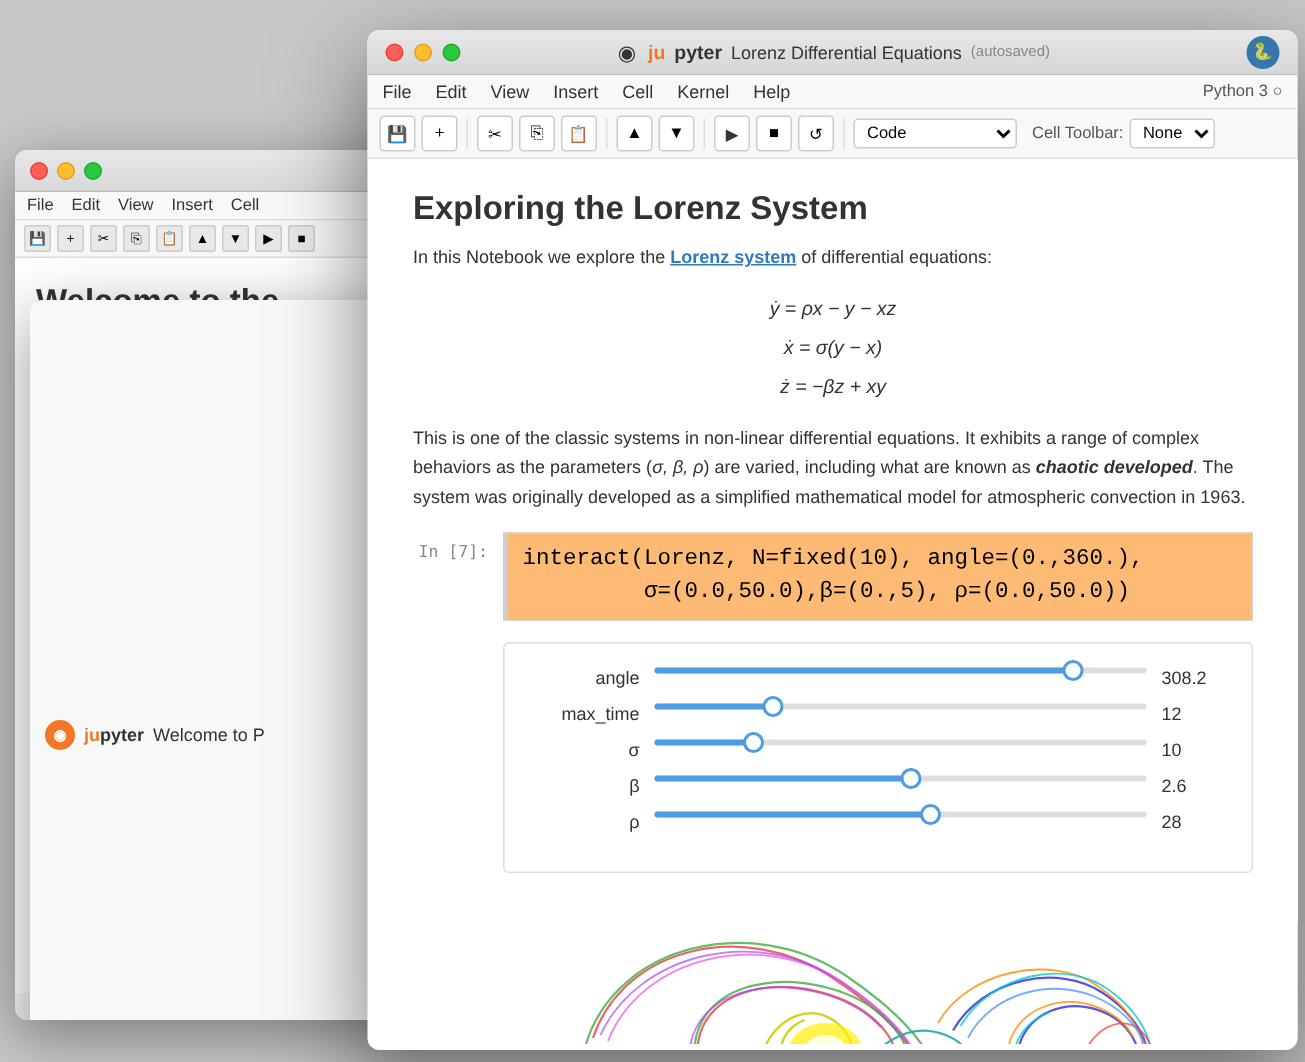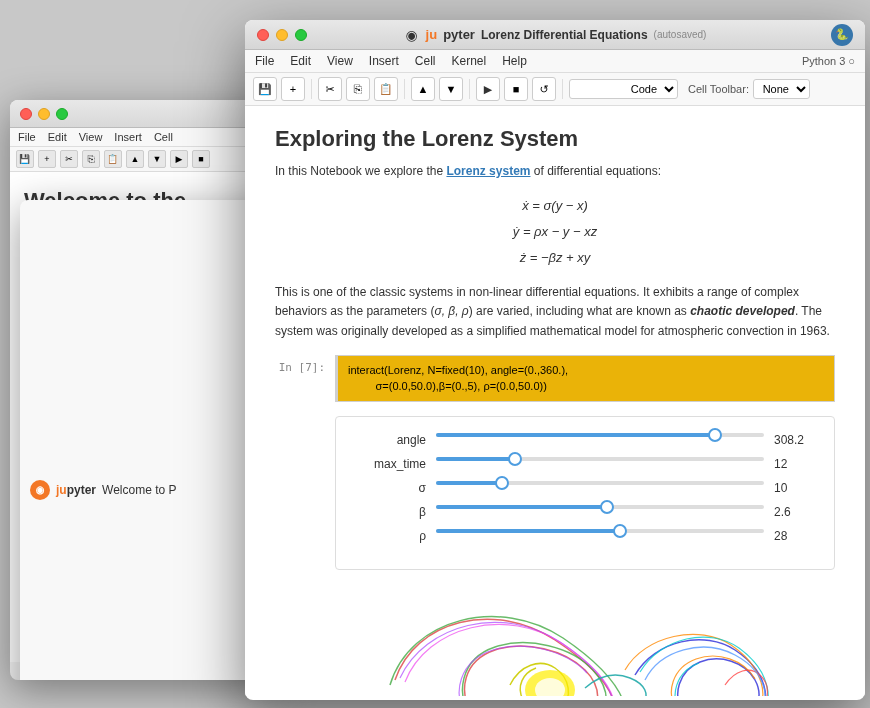--- a/index.html
+++ b/index.html
@@ -200,21 +200,21 @@
     .fg-window .title-bar .window-title {
       position: absolute;
       left: 50%;
       transform: translateX(-50%);
       font-size: 12px;
       color: #333;
       display: flex;
       align-items: center;
       gap: 6px;
     }
-    .window-title-text { font-weight: 700; }
+    .window-title-text { font-weight: 400; }
     .autosaved { font-size: 10px; color: #888; }
     .python-badge {
       position: absolute;
       right: 12px;
       width: 22px; height: 22px;
       background: #3776ab;
       border-radius: 50%;
       display: flex; align-items: center; justify-content: center;
       color: white; font-size: 9px; font-weight: bold;
     }
@@ -255,21 +255,20 @@
       width: 1px; height: 20px;
       background: #ddd;
       margin: 0 2px;
     }
     .tb-select {
       padding: 2px 4px;
       font-size: 11px;
       border: 1px solid #ccc;
       background: white;
       border-radius: 3px;
-      text-align: right;
     }
     .cell-toolbar-label {
       font-size: 11px;
       color: #555;
       margin-left: 6px;
     }
 
     .nb-content {
       padding: 20px 30px;
       overflow-y: auto;
@@ -319,23 +318,23 @@
       white-space: nowrap;
       min-width: 50px;
       text-align: right;
       padding-top: 6px;
     }
     .code-input {
       flex: 1;
       border: 1px solid #cfcfcf;
       border-left: 3px solid #cfcfcf;
       padding: 6px 10px;
-      font-size: 11px;
-      font-family: Liberation Sans, sans-serif;
-      background: #eab308;
+      font-size: 15px;
+      font-family: Liberation Mono, monospace;
+      background: #fdba74;
       line-height: 1.5;
     }
     .code-line { white-space: pre; }
 
     
     .widget-area {
       margin-left: 60px;
       border: 1px solid #ddd;
       border-radius: 4px;
       padding: 16px 20px;
@@ -509,22 +508,22 @@
   <div class="nb-content">
     <h1 class="nb-main-title">Exploring the Lorenz System</h1>
 
     <p class="nb-para">
       <span>In this Notebook we explore the</span>
       <a href="#">Lorenz system</a>
       <span>of differential equations:</span>
     </p>
 
     <div class="math-block">
+      <div>ẏ = ρx − y − xz</div>
       <div>ẋ = σ(y − x)</div>
-      <div>ẏ = ρx − y − xz</div>
       <div>ż = −βz + xy</div>
     </div>
 
     <p class="nb-para">
       This is one of the classic systems in non-linear differential equations. It exhibits a range of complex behaviors as the parameters (<em>σ, β, ρ</em>) are varied, including what are known as <em><strong>chaotic developed</strong></em>. The system was originally developed as a simplified mathematical model for atmospheric convection in 1963.
     </p>
 
     <div class="nb-code-cell">
       <span class="in-label">In [7]:</span>
       <div class="code-input">

